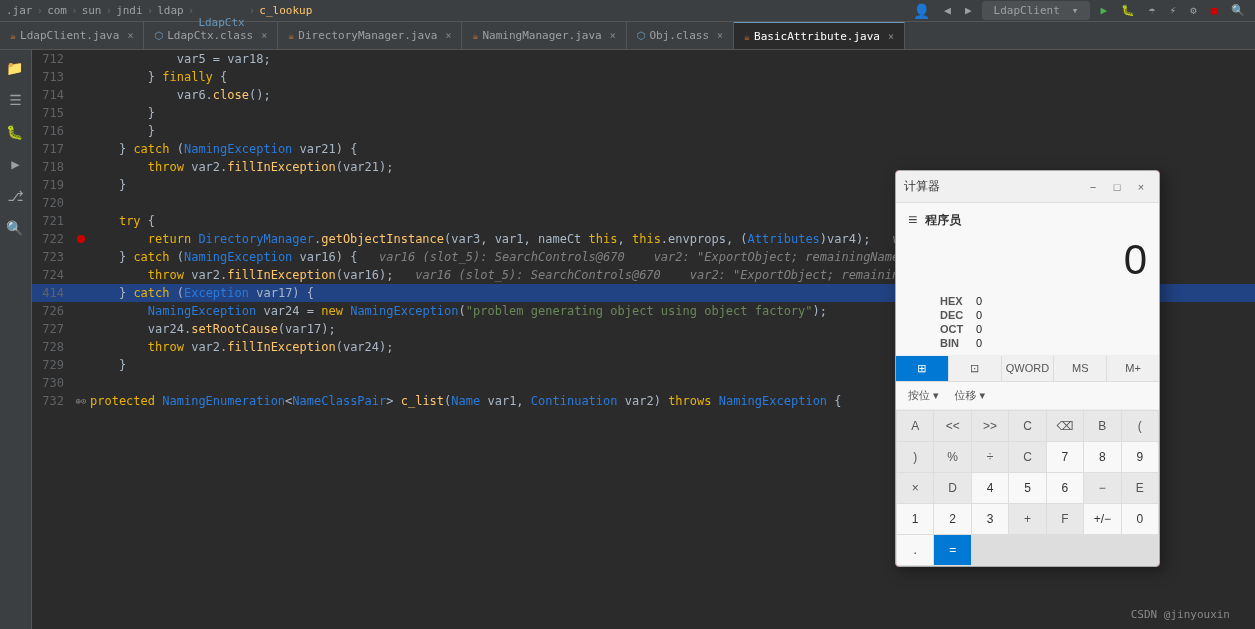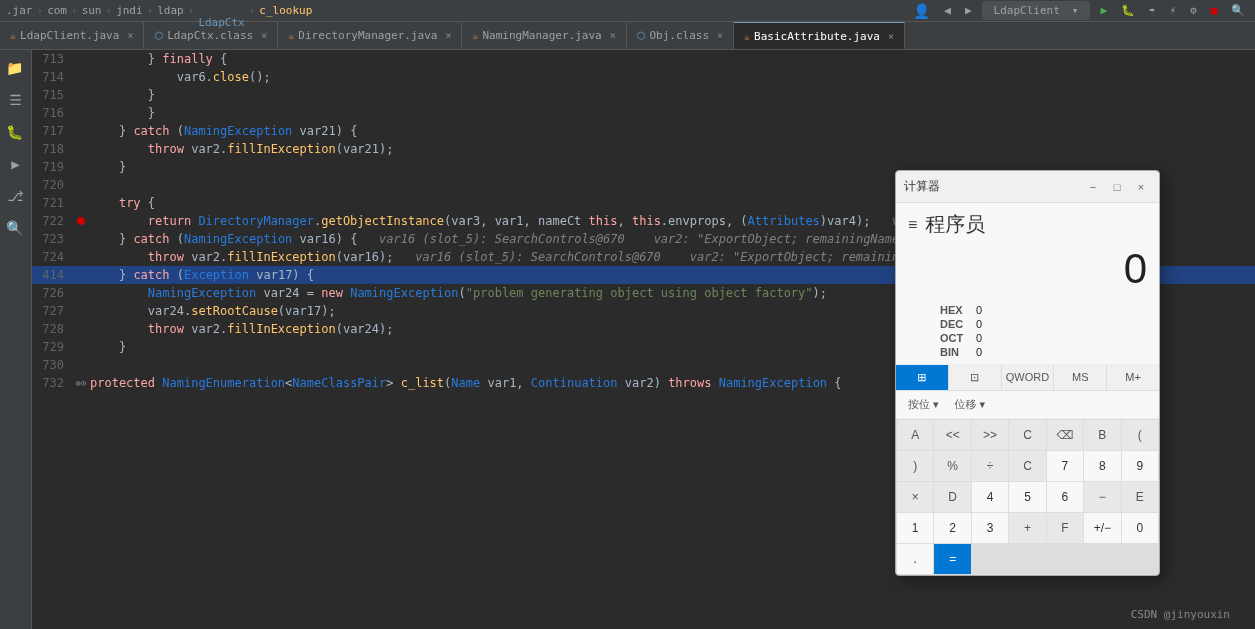--- a/index.html
+++ b/index.html
@@ -155,21 +155,21 @@
       height: 8px;
       border-radius: 50%;
       background: #cc0000;
     }
     .code-text {
       flex: 1;
       overflow: hidden;
     }
 
     
-    .kw { color: #fca5a5; }
+    .kw { color: #eab308; }
     .str { color: #6a8759; }
     .fn { color: #ffc66d; }
     .cm { color: #808080; font-style: italic; }
     .type { color: #287bde; }
     .var { color: #a9b7c6; }
     .op { color: #a9b7c6; }
 
     
     .calc-overlay {
       position: fixed;
@@ -223,22 +223,22 @@
       display: flex;
       align-items: center;
       gap: 8px;
     }
     .calc-menu-icon {
       font-size: 16px;
       cursor: pointer;
       color: #444;
     }
     .calc-header-title {
-      font-size: 20px;
-      font-weight: 400;
+      font-size: 12px;
+      font-weight: 700;
       color: #333;
     }
 
     .calc-display {
       background: #f8f8f8;
       padding: 4px 12px 8px;
       text-align: right;
     }
     .calc-result {
       font-size: 42px;
@@ -422,20 +422,25 @@
     <div class="sidebar-btn" style="color:#4caf50;">🐛</div>
     <div class="sidebar-btn">▶</div>
     <div class="sidebar-btn">⎇</div>
     <div class="sidebar-btn">🔍</div>
   </div>
 
   <div class="code-area">
     <div class="code-view">
 
       <div class="code-line">
+        <span class="line-num">712</span>
+        <span class="line-gutter"></span>
+        <span class="code-text">&nbsp;&nbsp;&nbsp;&nbsp;&nbsp;&nbsp;&nbsp;&nbsp;&nbsp;&nbsp;&nbsp;&nbsp;<span class="var">var5</span> <span class="op">=</span> <span class="var">var18</span><span class="op">;</span></span>
+      </div>
+      <div class="code-line">
         <span class="line-num">713</span>
         <span class="line-gutter"></span>
         <span class="code-text">&nbsp;&nbsp;&nbsp;&nbsp;&nbsp;&nbsp;&nbsp;&nbsp;<span class="op">}</span> <span class="kw">finally</span> <span class="op">{</span></span>
       </div>
       <div class="code-line">
         <span class="line-num">714</span>
         <span class="line-gutter"></span>
         <span class="code-text">&nbsp;&nbsp;&nbsp;&nbsp;&nbsp;&nbsp;&nbsp;&nbsp;&nbsp;&nbsp;&nbsp;&nbsp;<span class="var">var6</span>.<span class="fn">close</span><span class="op">();</span></span>
       </div>
       <div class="code-line">

